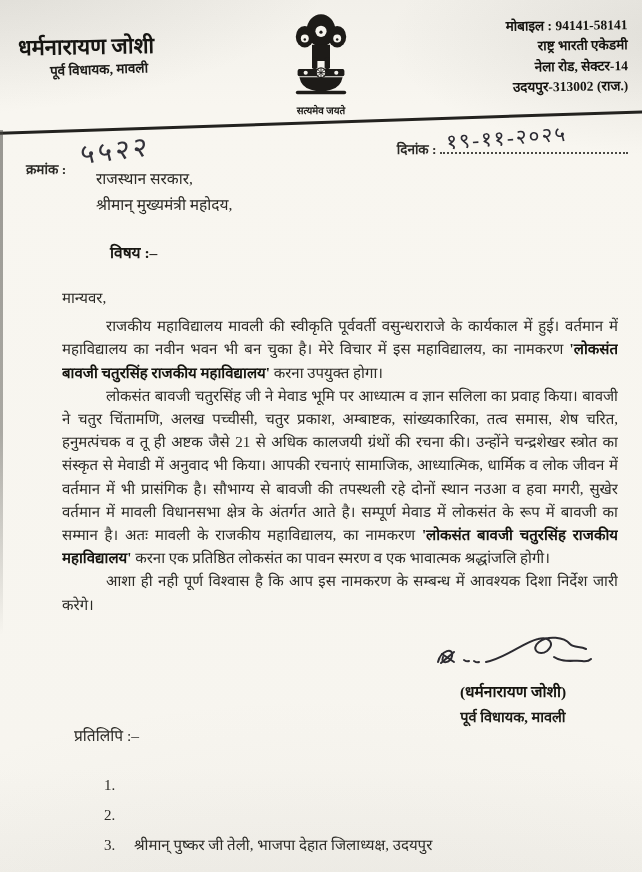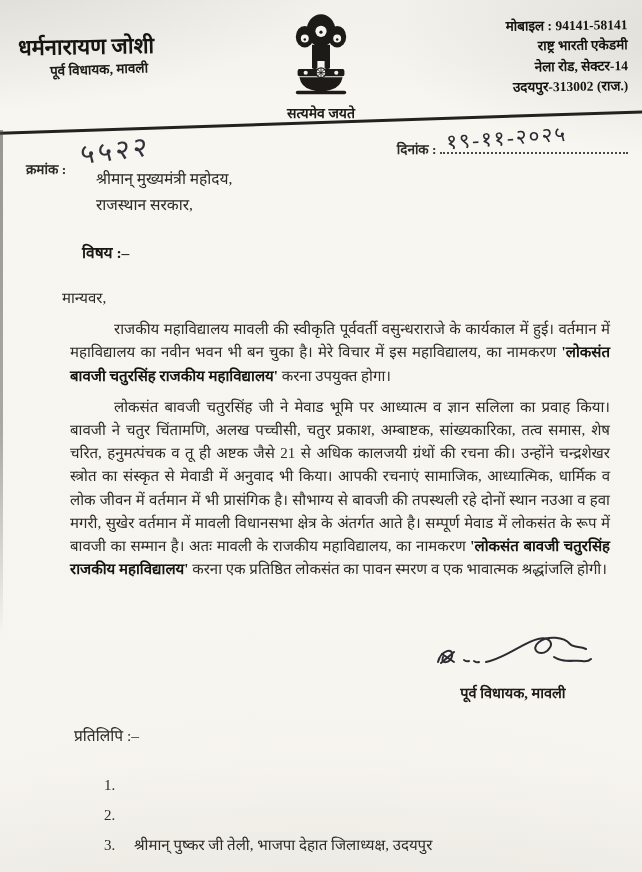--- a/index.html
+++ b/index.html
@@ -10,37 +10,37 @@
       radial-gradient(480px 180px at 700px 40px, rgba(130,128,122,.18), transparent 65%),
       radial-gradient(900px 500px at 50% 120%, rgba(160,156,148,.10), transparent 70%),
       linear-gradient(180deg, #f2f0ea 0%, #f8f6f0 12%, #f7f5ef 88%, #f1efe9 100%);
     font-family:"Liberation Serif","DejaVu Serif",serif;
     color:#2b2a26;
   }
   
   .lh-name{position:absolute;left:18px;top:30px;font-size:22px;font-weight:bold;color:#161512;transform:rotate(-1deg);}
   .lh-title{position:absolute;left:50px;top:60px;font-size:13.5px;font-weight:bold;color:#1c1b18;transform:rotate(-2deg);}
   .emblem{position:absolute;left:284px;top:6px;width:74px;text-align:center;}
-  .emblem-caption{font-size:14px;font-weight:bold;color:#1c1b18;margin-top:1px;white-space:nowrap;}
+  .emblem-caption{font-size:10px;font-weight:bold;color:#1c1b18;margin-top:1px;white-space:nowrap;}
   .lh-contact{position:absolute;right:14px;top:16px;text-align:right;font-size:13.5px;font-weight:bold;line-height:1.5;color:#14130f;transform:rotate(-.8deg);}
   .divider{position:absolute;left:-10px;top:121px;width:664px;border-top:3px solid #23221f;transform:rotate(-1.9deg);}
   .edge-line{position:absolute;left:0;top:130px;width:3px;height:505px;background:linear-gradient(180deg,#4a4944,#6b6a64 60%,rgba(110,108,100,0));opacity:.55;}
   
   .serial-label{position:absolute;left:26px;top:160px;font-size:13.5px;font-weight:bold;}
   .serial-value{position:absolute;left:80px;top:130px;font-size:28px;color:#33323a;transform:rotate(-7deg) skewX(-4deg);letter-spacing:3px;}
   .date-row{position:absolute;right:14px;top:140px;font-size:13.5px;font-weight:bold;white-space:nowrap;}
   .date-dots{display:inline-block;width:188px;border-bottom:2px dotted #4a4944;height:12px;position:relative;}
   .date-value{position:absolute;left:6px;bottom:1px;font-size:21px;font-weight:normal;color:#2c2b33;transform:rotate(-4deg);letter-spacing:2px;white-space:nowrap;}
   
   .recipient{position:absolute;left:96px;top:166px;font-size:15.5px;line-height:26px;}
   .subject{position:absolute;left:82px;top:240px;right:26px;display:flex;font-size:15.5px;font-weight:bold;line-height:25px;color:#191813;}
-  .subject-label{flex:0 0 64px;}
+  .subject-label{flex:0 0 64px;margin-left:28px;}
   .letter-body{position:absolute;left:62px;top:287px;right:24px;height:360px;overflow:hidden;font-size:15px;line-height:23.2px;text-align:justify;}
   .salutation{margin:0 0 5px 0;}
-  .para{margin:8px;text-indent:44px;}
+  .para{margin:0;text-indent:44px;}
   .para strong{color:#15140f;}
   
   .sig-block{position:absolute;top:630px;right:24px;width:210px;text-align:center;}
   .sig-scribble{display:block;margin:0 0 2px auto;}
   .sig-name{font-size:15.5px;font-weight:bold;color:#15140f;white-space:nowrap;}
   .sig-title{font-size:14.5px;font-weight:bold;color:#1c1b16;margin-top:4px;white-space:nowrap;}
   
   .copies{position:absolute;left:74px;top:724px;right:18px;font-size:15px;}
   .copies-label{font-size:15.5px;margin-bottom:24px;}
   .copy-row{display:flex;line-height:30px;}
@@ -103,46 +103,48 @@
   <div class="serial-value">५५२२</div>
 
   <div class="date-row">
     <span>दिनांक :</span>
     <span class="date-dots">
       <span class="date-value">१९-११-२०२५</span>
     </span>
   </div>
 
   <div class="recipient">
+    <div>राजस्थान सरकार,</div>
     <div>श्रीमान् मुख्यमंत्री महोदय,</div>
-    <div>राजस्थान सरकार,</div>
   </div>
 
   <div class="subject">
     <span class="subject-label">विषय :–</span>
   </div>
 
   <div class="letter-body">
     <p class="salutation">मान्यवर,</p>
     <p class="para"><span>राजकीय महाविद्यालय मावली की स्वीकृति पूर्ववर्ती वसुन्धराराजे के कार्यकाल में हुई। वर्तमान में महाविद्यालय का नवीन भवन भी बन चुका है। मेरे विचार में इस महाविद्यालय, का नामकरण </span><strong>'लोकसंत बावजी चतुरसिंह राजकीय महाविद्यालय'</strong><span> करना उपयुक्त होगा।</span></p>
     <p class="para"><span>लोकसंत बावजी चतुरसिंह जी ने मेवाड भूमि पर आध्यात्म व ज्ञान सलिला का प्रवाह किया। बावजी ने चतुर चिंतामणि, अलख पच्चीसी, चतुर प्रकाश, अम्बाष्टक, सांख्यकारिका, तत्व समास, शेष चरित, हनुमत्पंचक व तू ही अष्टक जैसे 21 से अधिक कालजयी ग्रंथों की रचना की। उन्होंने चन्द्रशेखर स्त्रोत का संस्कृत से मेवाडी में अनुवाद भी किया। आपकी रचनाएं सामाजिक, आध्यात्मिक, धार्मिक व लोक जीवन में वर्तमान में भी प्रासंगिक है। सौभाग्य से बावजी की तपस्थली रहे दोनों स्थान नउआ व हवा मगरी, सुखेर वर्तमान में मावली विधानसभा क्षेत्र के अंतर्गत आते है। सम्पूर्ण मेवाड में लोकसंत के रूप में बावजी का सम्मान है। अतः मावली के राजकीय महाविद्यालय, का नामकरण </span><strong>'लोकसंत बावजी चतुरसिंह राजकीय महाविद्यालय'</strong><span> करना एक प्रतिष्ठित लोकसंत का पावन स्मरण व एक भावात्मक श्रद्धांजलि होगी।</span></p>
+    <p class="para">आशा ही नही पूर्ण विश्वास है कि आप इस नामकरण के सम्बन्ध में आवश्यक दिशा निर्देश जारी करेगे।</p>
   </div>
 
   <div class="sig-block">
     <span class="sig-scribble">
       <svg width="170" height="44" viewBox="0 0 170 44">
         <g fill="none" stroke="#2c2b31" stroke-width="2" stroke-linecap="round">
           <path d="M10 32 C13 20 26 17 24 26 C23 33 12 35 15 27"></path>
           <path d="M14 24 L26 32 M26 22 L13 33"></path>
           <path d="M36 30 q3 2 5 1 M46 31 q3 2 5 1"></path>
           <path d="M58 32 C78 28 96 12 110 9 C122 6 127 14 119 21 C111 27 102 19 111 12 C120 5 136 7 142 14 C146 18 152 16 158 19"></path>
           <path d="M126 27 C134 33 146 30 154 31 q6 1 9 -2"></path>
         </g>
       </svg>
     </span>
+    <div class="sig-name">(धर्मनारायण जोशी)</div>
     <div class="sig-title">पूर्व विधायक, मावली</div>
   </div>
 
   <div class="copies">
     <div class="copies-label">प्रतिलिपि :–</div>
     <div class="copy-row">
       <span class="copy-num">1.</span>
     </div>
     <div class="copy-row">
       <span class="copy-num">2.</span>

